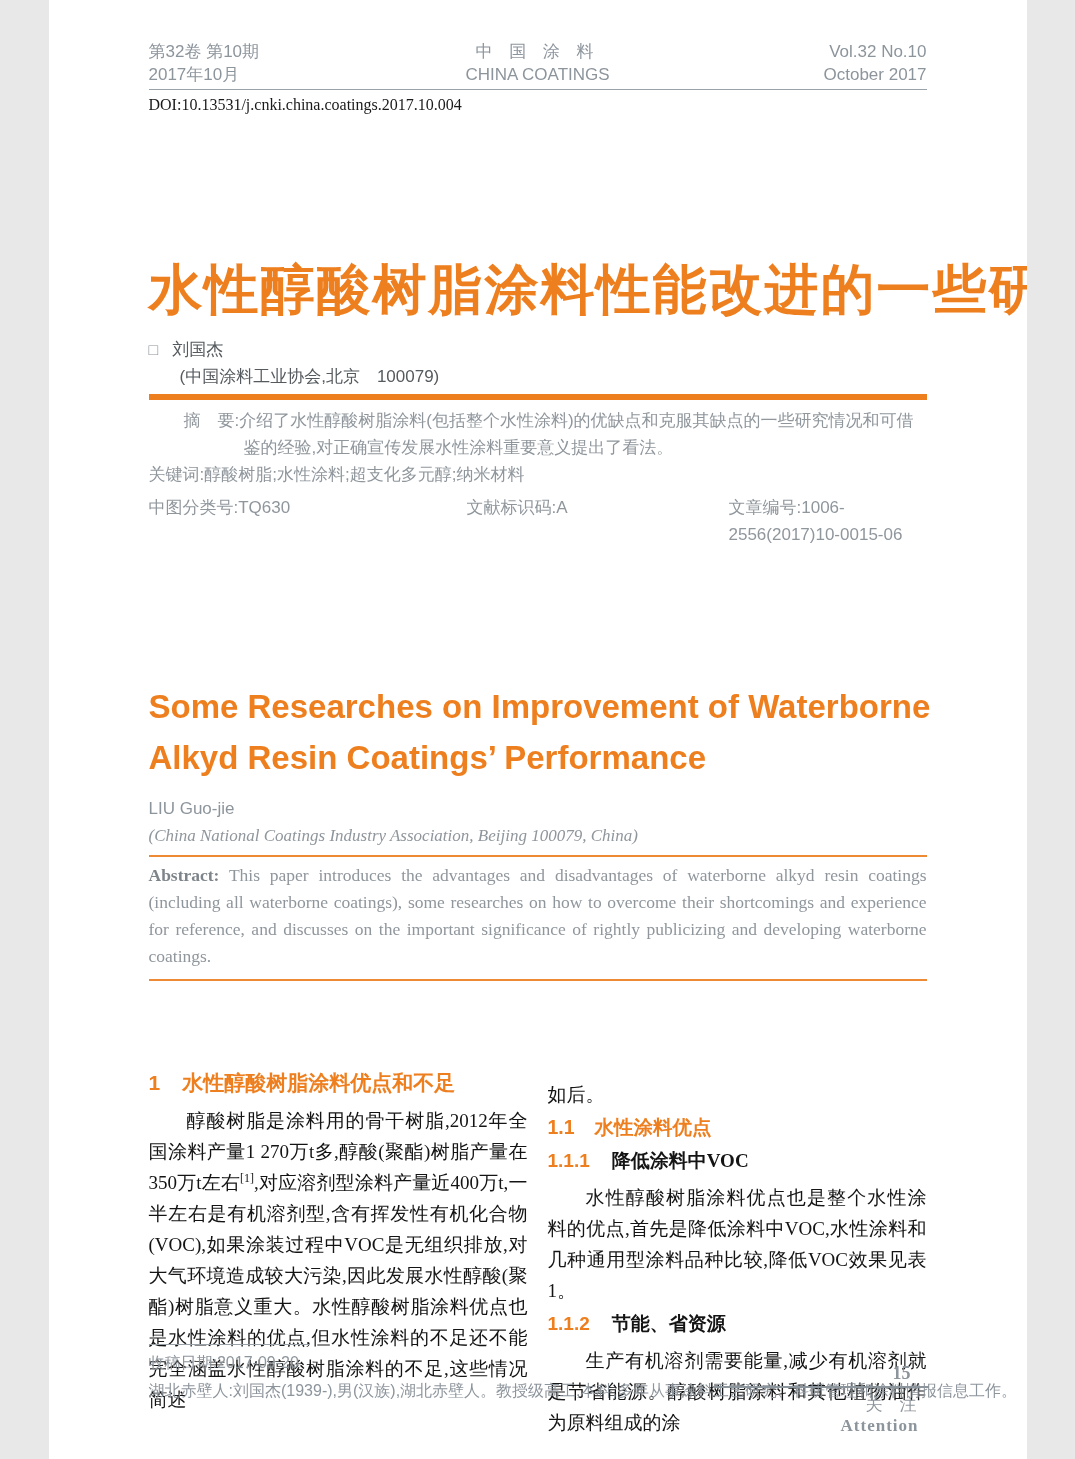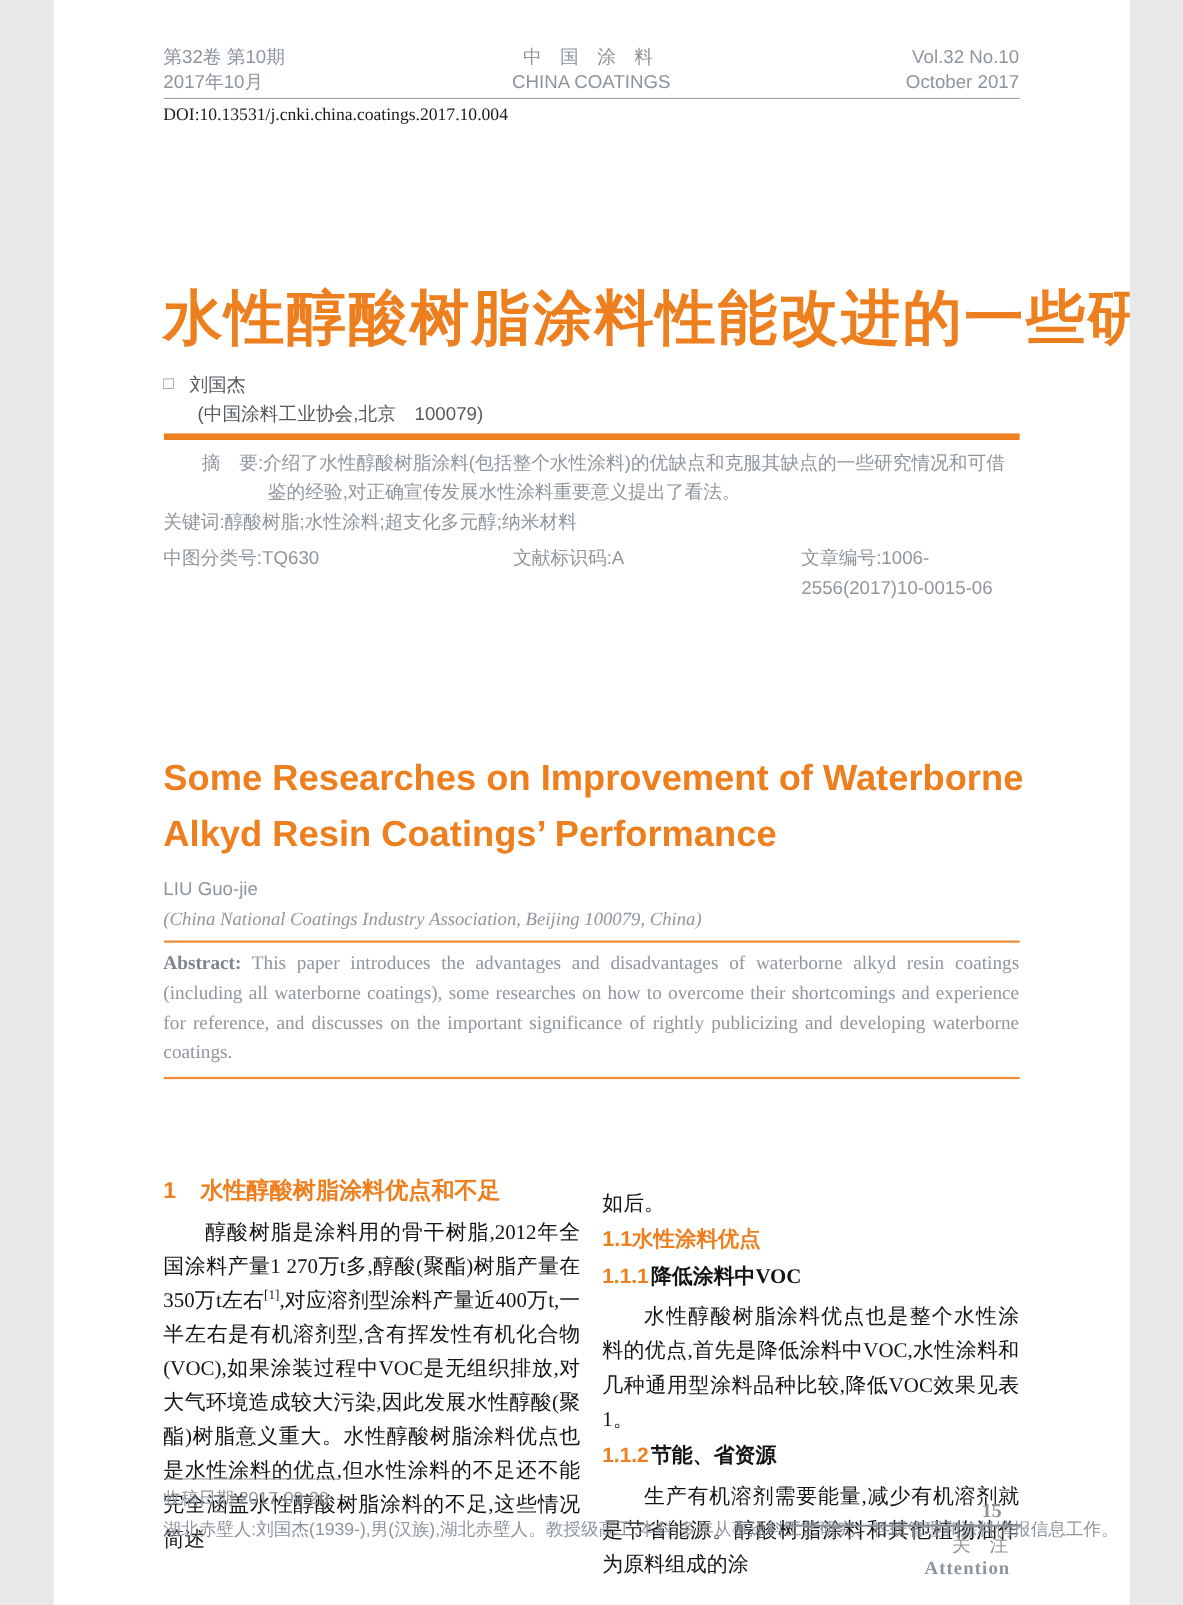--- a/index.html
+++ b/index.html
@@ -85,24 +85,24 @@
     font-size:19px; line-height:31px; color:#141414;
     text-align:justify; text-indent:2em;
   }
   .body-p sup { font-size:12px; vertical-align:super; line-height:0; }
   .intro-p {
     font-family:"Liberation Serif","DejaVu Serif",serif;
     font-size:19px; line-height:31px; color:#141414;
     padding-top:12px;
   }
   .sec2 { color:#ee7f1f; font-size:19.5px; font-weight:bold; line-height:31px; margin-top:2px; }
-  .sec2 .num { }
+  .sec2 .num { margin-right:20px; }
   .sec3 { font-size:19px; line-height:31px; margin-top:2px; color:#141414;
           font-family:"Liberation Serif","DejaVu Serif",serif; }
-  .sec3 .num { color:#ee7f1f; font-family:"Liberation Sans","DejaVu Sans",sans-serif; margin-right:2px; }
+  .sec3 .num { color:#ee7f1f; font-family:"Liberation Sans","DejaVu Sans",sans-serif; margin-right:22px; }
 
   
   .footnote { position:absolute; left:100px; top:1344px; width:875px; color:#8d959c; font-size:16px; line-height:28px; }
   .footnote-rule { width:160px; border-top:1.5px solid #9aa2a9; margin-bottom:4px; }
 
   
   .corner { position:absolute; top:1362px; right:98px; width:216px; color:#8d959c; }
   .corner .pagenum {
     text-align:right; padding-right:18px;
     font-family:"Liberation Serif","DejaVu Serif",serif;

